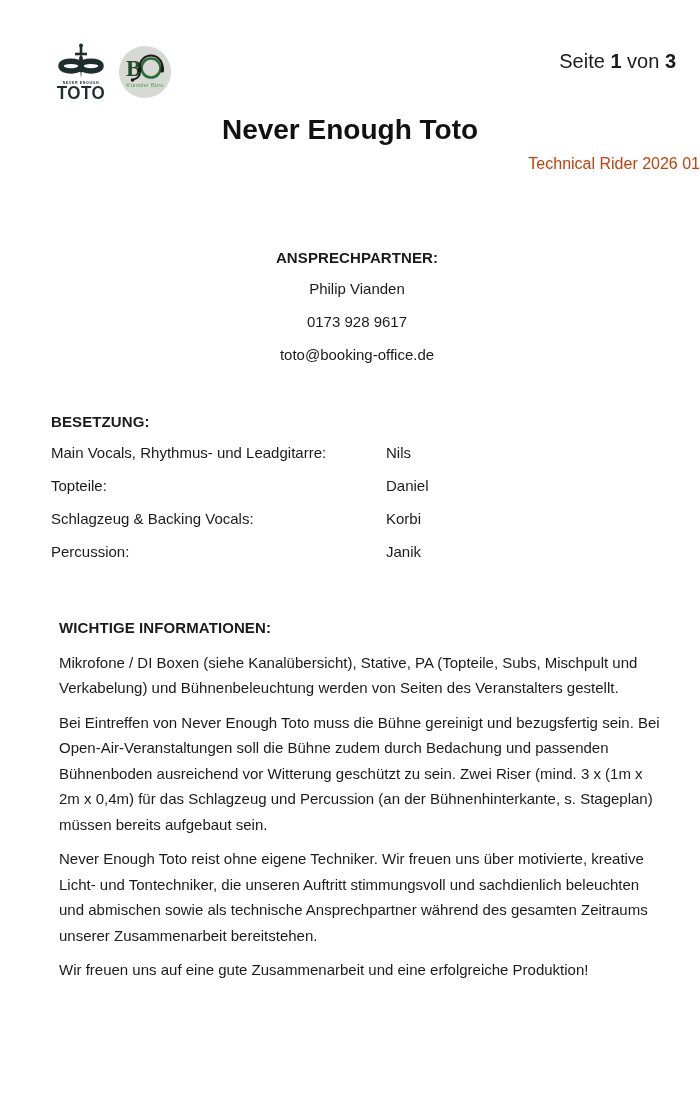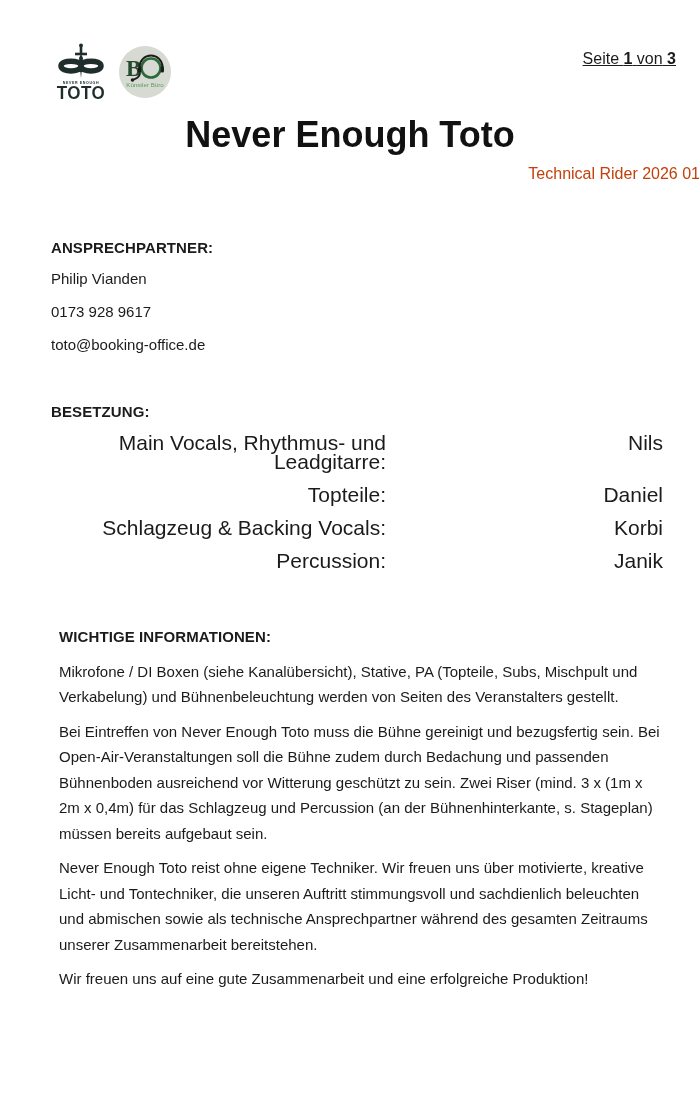--- a/index.html
+++ b/index.html
@@ -22,62 +22,60 @@
     justify-content: space-between;
     align-items: flex-start;
     padding: 42px 24px 0 55px;
   }
   .logos {
     display: flex;
     align-items: flex-start;
     gap: 8px;
   }
   .page-num {
-    font-size: 16px;
+    font-size: 20px;
     margin-top: 8px;
     color: #1b1b1b;
     white-space: nowrap;
-    text-decoration: underline;
   }
   .doc-title {
     margin: 12px 0 0 0;
     text-align: center;
-    font-size: 36px;
+    font-size: 28px;
     font-weight: bold;
     color: #111111;
   }
   .doc-subtitle {
     margin-top: 9px;
     text-align: right;
     font-size: 16px;
     color: #c2410c;
   }
   .content {
     padding: 0 37px 0 51px;
   }
   .section-heading {
     font-size: 15px;
     font-weight: bold;
     margin: 0 0 13px 0;
     letter-spacing: 0.1px;
   }
-  .contact-section { margin-top: 56px; }
+  .contact-section { margin-top: 76px; text-align: center; }
   .contact-line {
     margin: 0 0 14px 0;
     font-size: 15px;
     line-height: 19px;
   }
   .lineup-section { margin-top: 49px; }
   .lineup-row {
     display: grid;
     grid-template-columns: 335px 1fr;
-    font-size: 21px;
+    font-size: 15px;
     line-height: 19px;
     margin-bottom: 14px;
-    text-align: right;
   }
   .info-section { margin-top: 54px; }
   .info-section p {
     margin: 0 0 9px 8px;
     font-size: 15px;
     line-height: 25.5px;
     max-width: 614px;
   }
   .bold { font-weight: bold; }
 </style>

